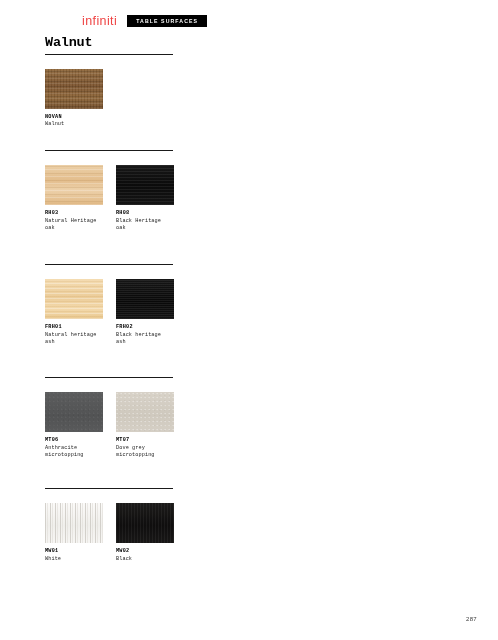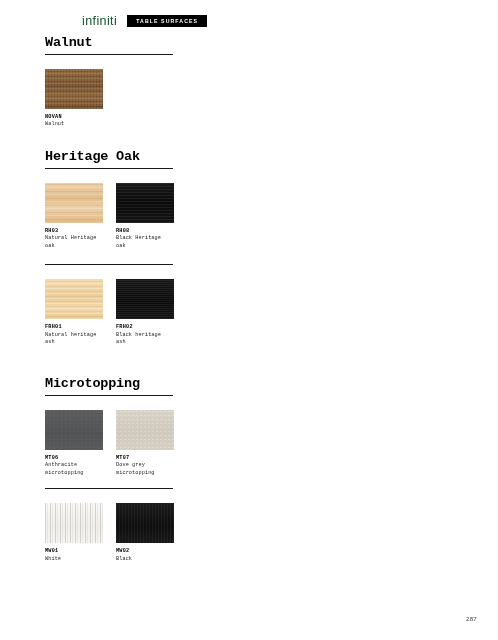--- a/index.html
+++ b/index.html
@@ -32,21 +32,21 @@
     top: 15px;
     display: flex;
     align-items: center;
     gap: 10px;
   }
   .brand {
     font-family: "Liberation Sans", sans-serif;
     font-size: 12.5px;
     font-weight: 400;
     letter-spacing: 0.4px;
-    color: #14532d;
+    color: #ef4444;
     line-height: 1;
     padding-left: 37px;
   }
   .badge {
     background: #000000;
     color: #ffffff;
     font-size: 5.2px;
     font-weight: 700;
     letter-spacing: 1.1px;
     padding: 3.5px 9px 3.2px 9px;
@@ -260,21 +260,20 @@
         <div class="section-rule"></div>
         <div class="swatch-row">
           <div class="swatch-cell">
             <div class="swatch tex-walnut"></div>
             <div class="swatch-code">NOVAN</div>
             <div class="swatch-desc">Walnut</div>
           </div>
         </div>
       </div>
       <div class="section" style="top: 150px;">
-        <div class="section-title">Heritage Oak</div>
         <div class="section-rule"></div>
         <div class="swatch-row">
           <div class="swatch-cell">
             <div class="swatch tex-oak-natural"></div>
             <div class="swatch-code">RH03</div>
             <div class="swatch-desc">Natural Heritage oak</div>
           </div>
           <div class="swatch-cell">
             <div class="swatch tex-oak-black"></div>
             <div class="swatch-code">RH08</div>
@@ -291,21 +290,20 @@
             <div class="swatch-desc">Natural heritage ash</div>
           </div>
           <div class="swatch-cell">
             <div class="swatch tex-ash-black"></div>
             <div class="swatch-code">FRH02</div>
             <div class="swatch-desc">Black heritage ash</div>
           </div>
         </div>
       </div>
       <div class="section" style="top: 377px;">
-        <div class="section-title">Microtopping</div>
         <div class="section-rule"></div>
         <div class="swatch-row">
           <div class="swatch-cell">
             <div class="swatch tex-micro-anthracite"></div>
             <div class="swatch-code">MT06</div>
             <div class="swatch-desc">Anthracite microtopping</div>
           </div>
           <div class="swatch-cell">
             <div class="swatch tex-micro-dove"></div>
             <div class="swatch-code">MT07</div>

